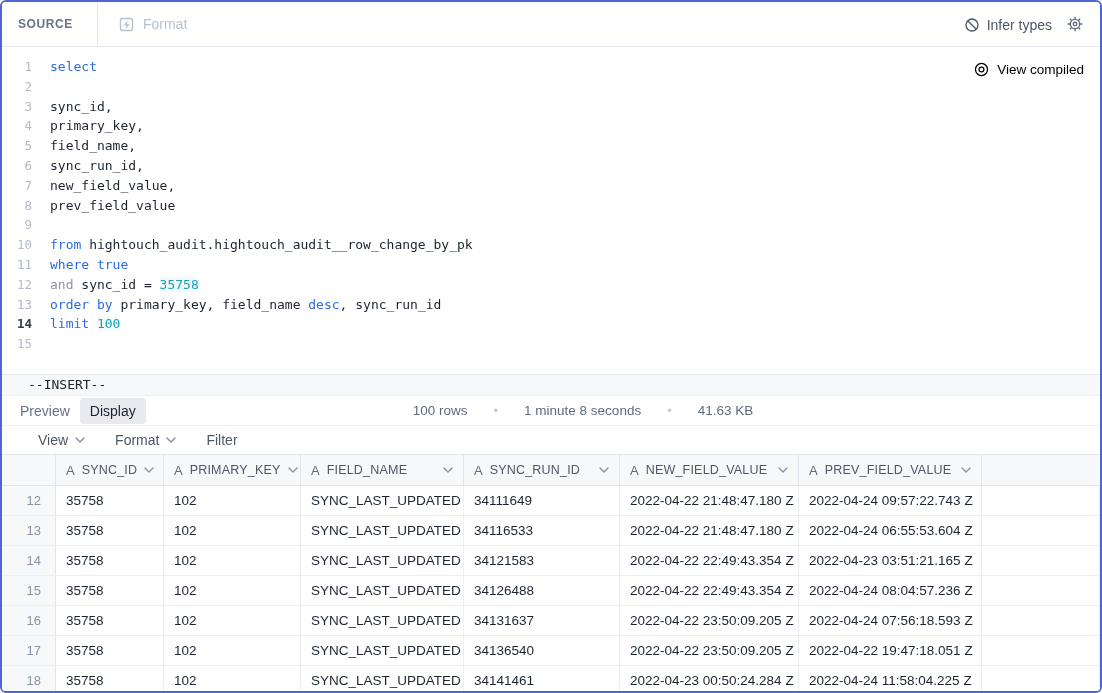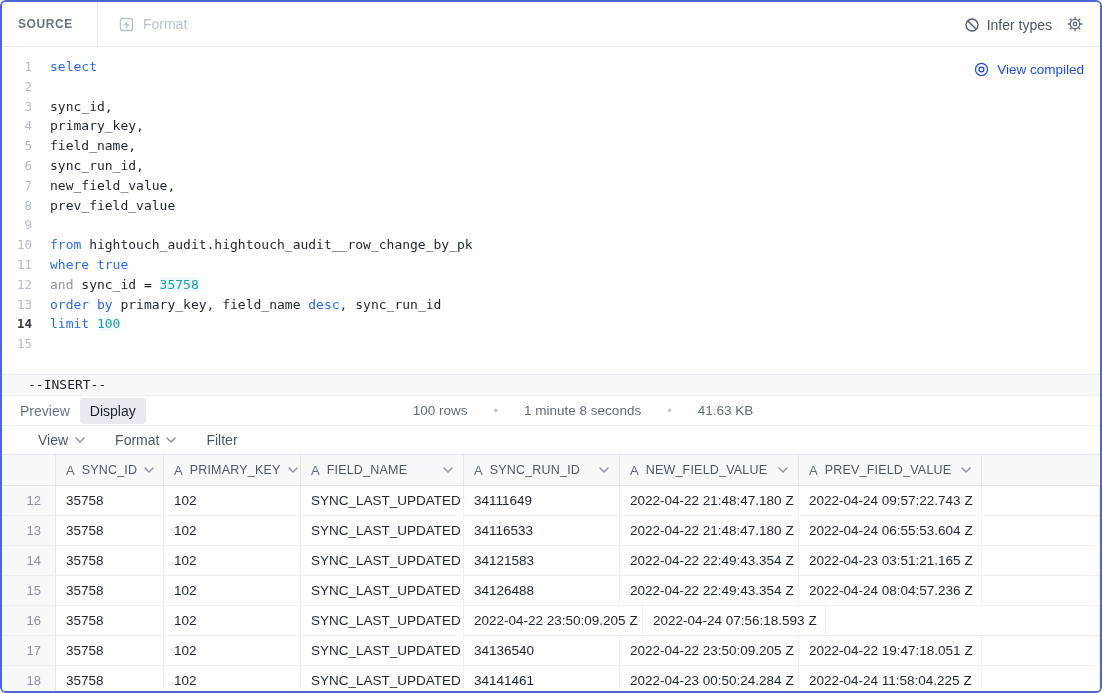--- a/index.html
+++ b/index.html
@@ -42,21 +42,21 @@
   .ln{ flex:0 0 30px; text-align:right; color:#b4bbc7; user-select:none; font-size:12.5px; }
   .ln.active{ color:#343b47; font-weight:bold; }
   .code{ margin-left:18px; }
   .tok-k{ color:var(--kw,#2c6be0); }
   .tok-p{ color:#1c2430; }
   .tok-o{ color:#8a93a3; }
   .tok-n{ color:var(--num,#189fb5); background:#f2fafb; }
   .view-compiled{
     position:absolute; top:14px; right:16px;
     display:flex; align-items:center; gap:7px;
-    font-family:"Liberation Sans",sans-serif; font-size:13.5px; color:#1d4ed8; cursor:pointer;
+    font-family:"Liberation Sans",sans-serif; font-size:13.5px; color:#000000; cursor:pointer;
   }
 
   
   .vim-bar{
     flex:0 0 22px; background:#f7f8f9;
     border-top:1px solid #e5e8ee; border-bottom:1px solid #eef0f4;
     font-family:"DejaVu Sans Mono","Liberation Mono",monospace;
     font-size:13px; color:#20262e; line-height:20px; padding-left:26px;
   }
 
@@ -307,20 +307,21 @@
         <div class="td" style="flex: 0 0 156px; width: 156px;">34126488</div>
         <div class="td" style="flex: 0 0 179px; width: 179px;">2022-04-22 22:49:43.354 Z</div>
         <div class="td" style="flex: 0 0 183px; width: 183px;">2022-04-24 08:04:57.236 Z</div>
         <div class="td td-filler"></div>
       </div>
       <div class="tr">
         <div class="rownum">16</div>
         <div class="td" style="flex: 0 0 108px; width: 108px;">35758</div>
         <div class="td" style="flex: 0 0 137px; width: 137px;">102</div>
         <div class="td" style="flex: 0 0 163px; width: 163px;">SYNC_LAST_UPDATED</div>
+        <div class="td" style="flex: 0 0 156px; width: 156px;">34131637</div>
         <div class="td" style="flex: 0 0 179px; width: 179px;">2022-04-22 23:50:09.205 Z</div>
         <div class="td" style="flex: 0 0 183px; width: 183px;">2022-04-24 07:56:18.593 Z</div>
         <div class="td td-filler"></div>
       </div>
       <div class="tr">
         <div class="rownum">17</div>
         <div class="td" style="flex: 0 0 108px; width: 108px;">35758</div>
         <div class="td" style="flex: 0 0 137px; width: 137px;">102</div>
         <div class="td" style="flex: 0 0 163px; width: 163px;">SYNC_LAST_UPDATED</div>
         <div class="td" style="flex: 0 0 156px; width: 156px;">34136540</div>

